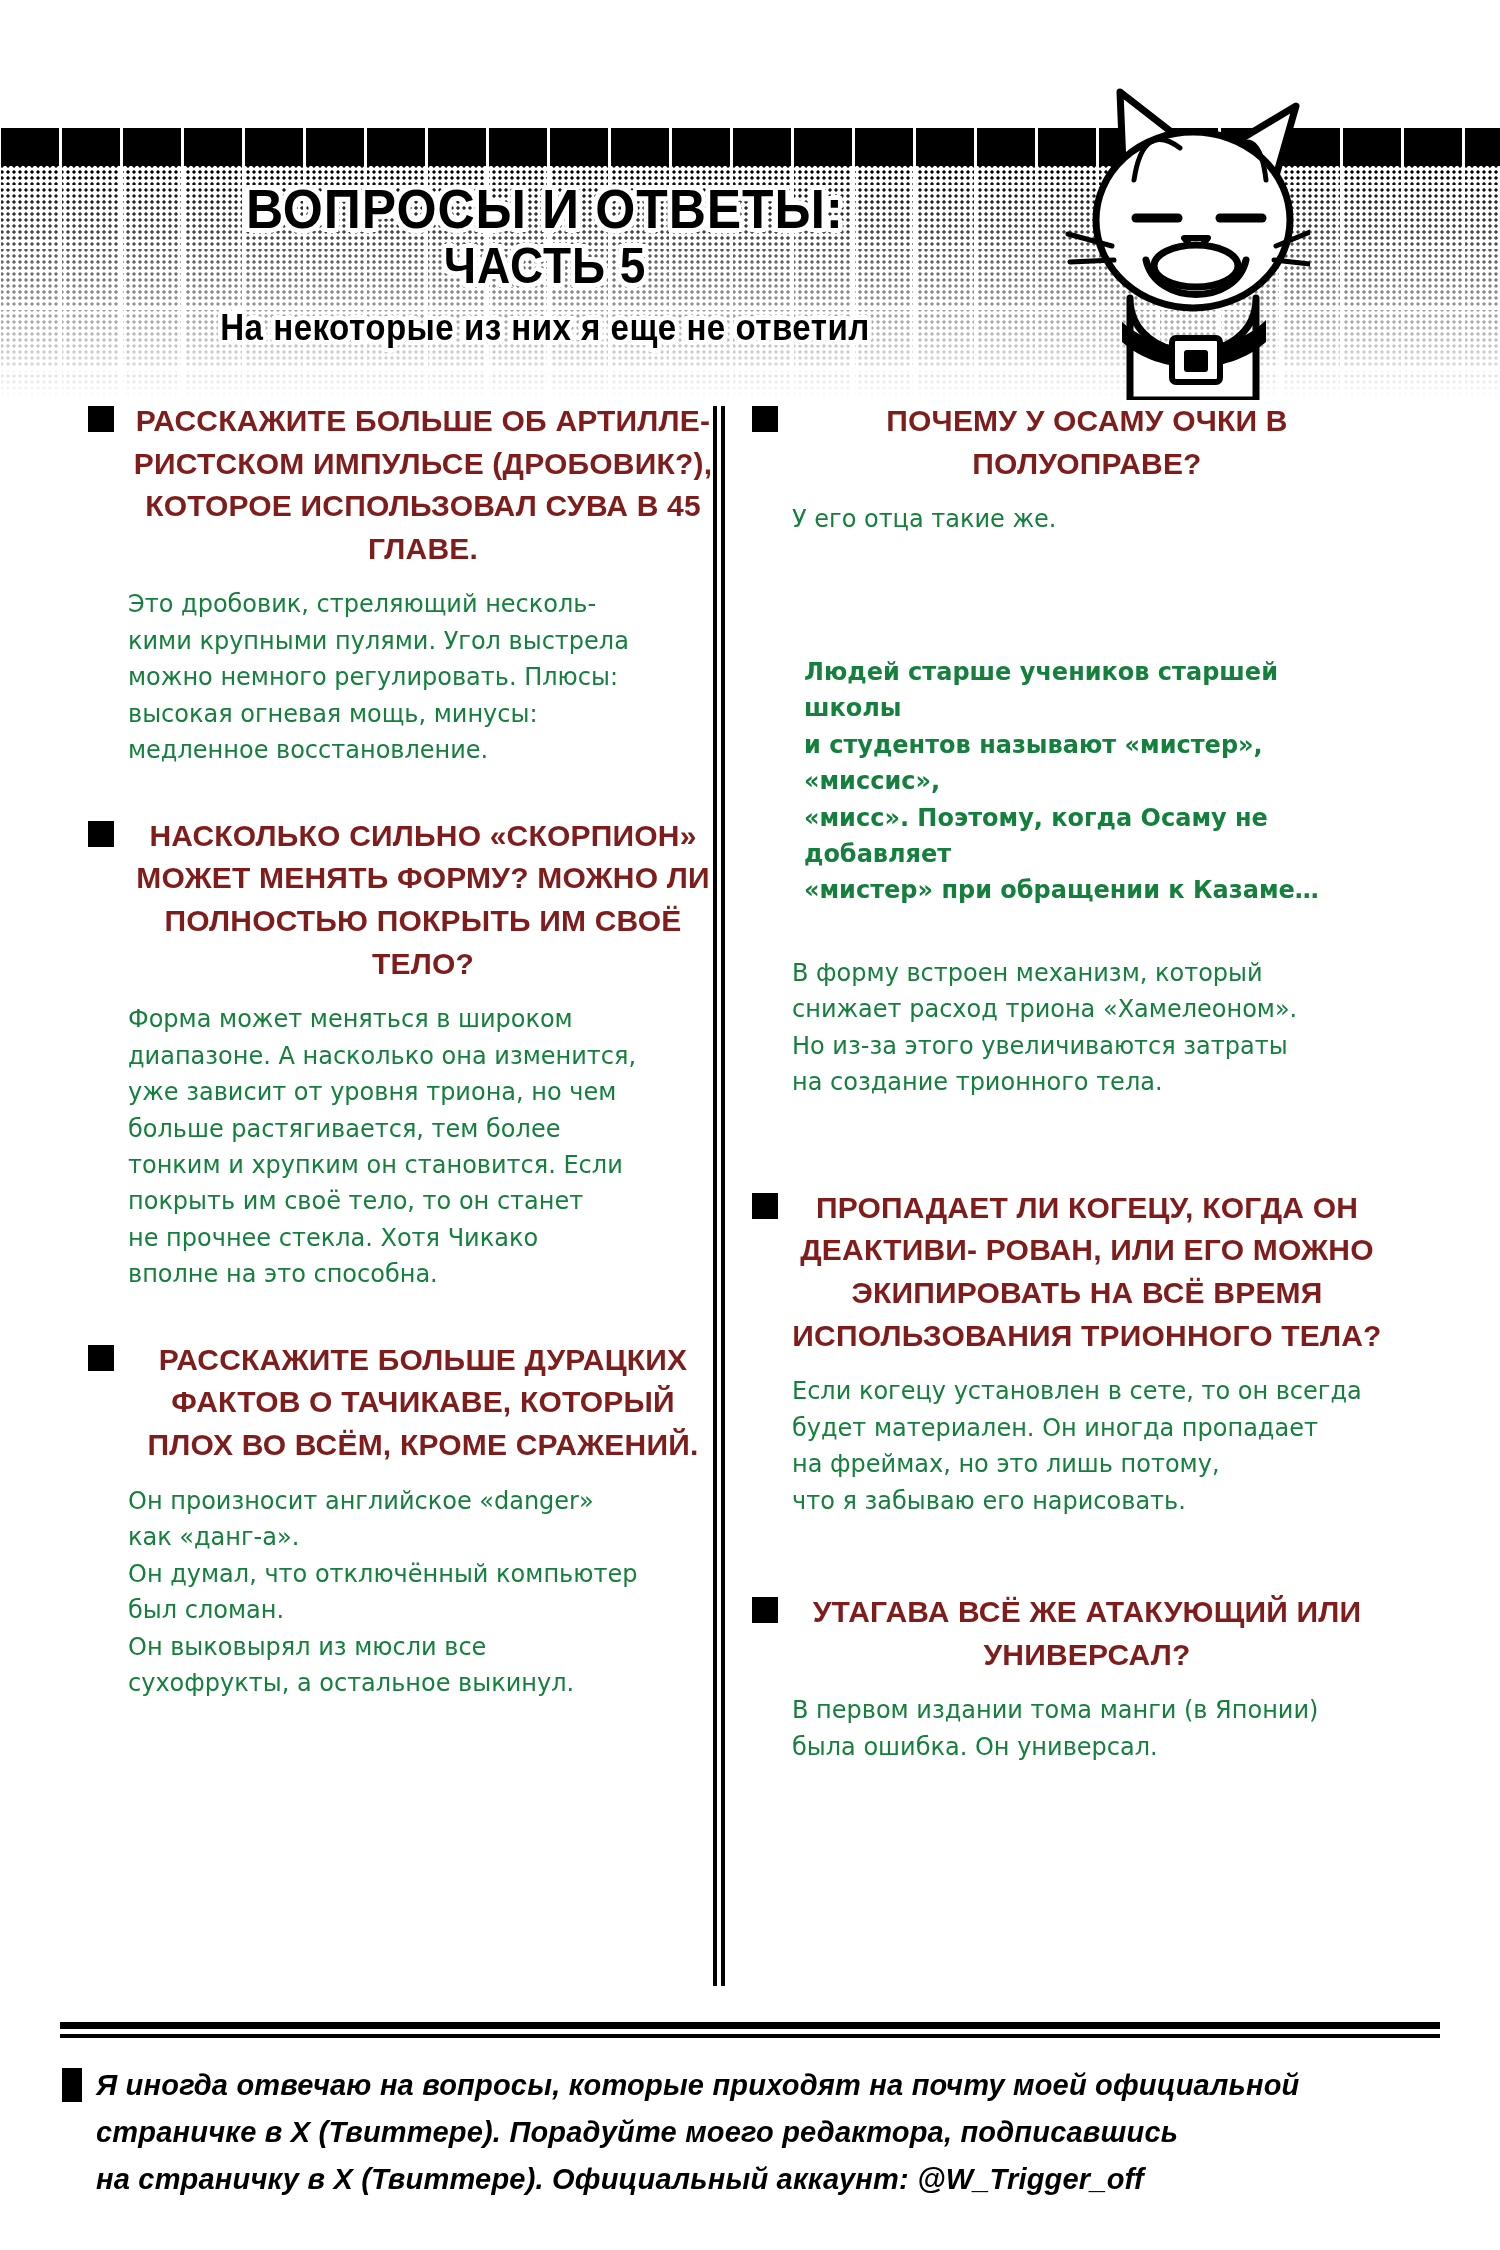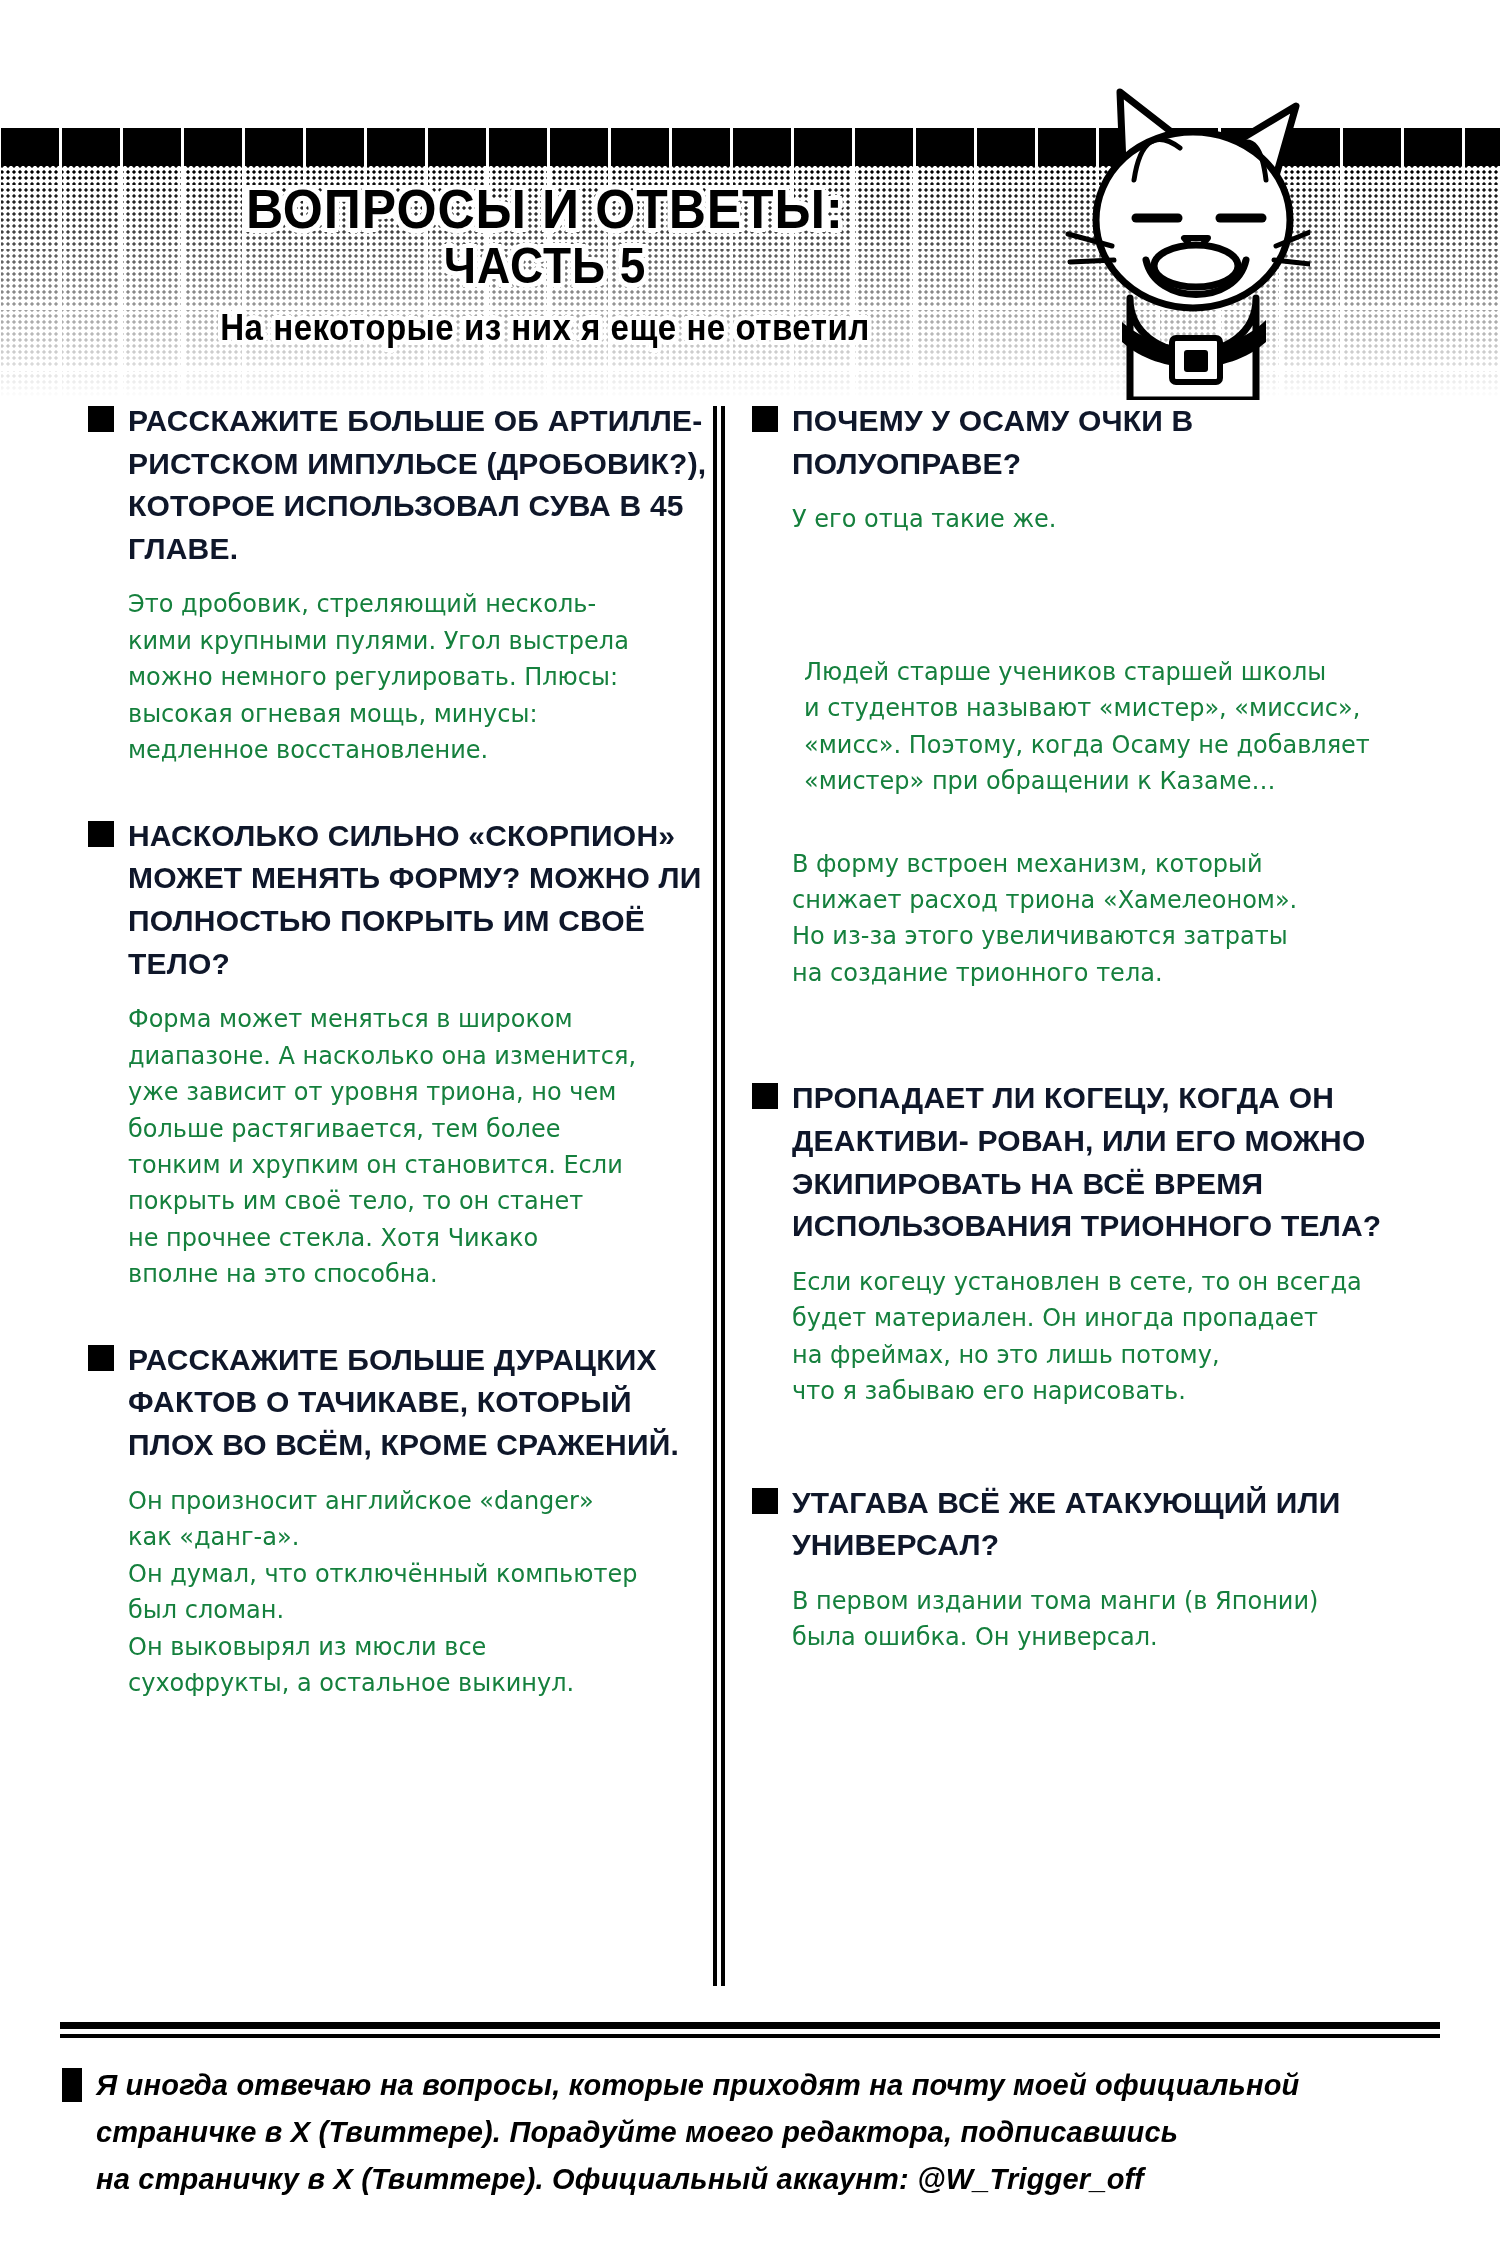--- a/index.html
+++ b/index.html
@@ -125,36 +125,37 @@
     width: 26px; height: 26px;
     background: #000;
     margin-top: 6px;
     margin-right: 14px;
   }
   .qtext {
     font-family: "Liberation Sans Narrow", "Liberation Sans", sans-serif;
     font-weight: 700;
     font-size: 30px;
     line-height: 1.42;
-    color: #0f172a;
+    color: #7f1d1d;
     letter-spacing: 0.2px;
     transform-origin: left top;
     text-transform: uppercase;
+    text-align: center;
   }
   .a {
     margin-top: 16px;
     padding-left: 40px;
     font-family: "DejaVu Sans", "Liberation Sans", sans-serif;
     font-size: 24px;
     line-height: 1.52;
     color: #15803d;
     white-space: pre-line;
   }
   .a.indent { padding-left: 52px; }
-  .a.tight { margin-top: 28px; }
+  .a.tight { margin-top: 28px; font-weight: bold; }
   .a.gap { margin-top: 34px; }
 
   
   .footrules {
     position: absolute;
     left: 60px; top: 2022px;
     width: 1380px;
   }
   .rule-thick { height: 7px; background: #000; }
   .rule-gap   { height: 5px; background: #fff; }

